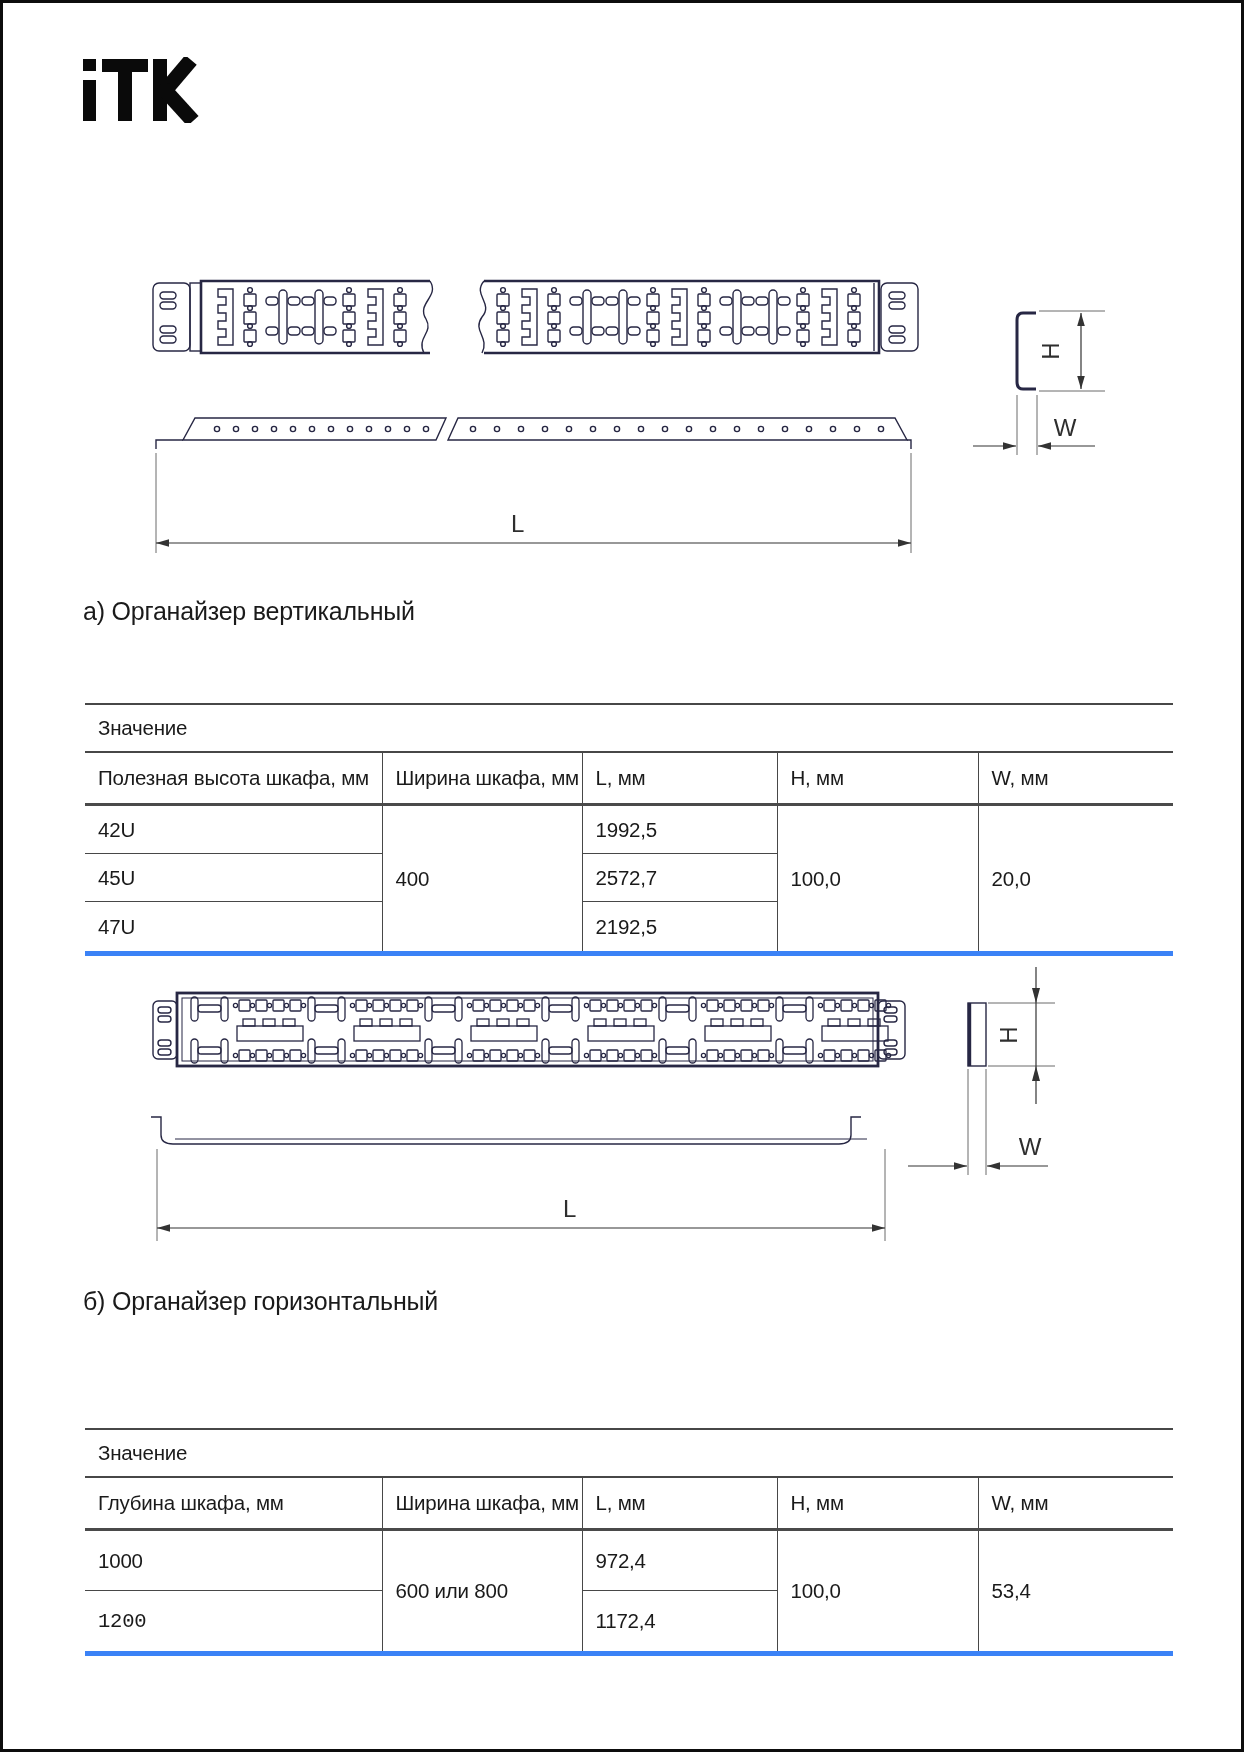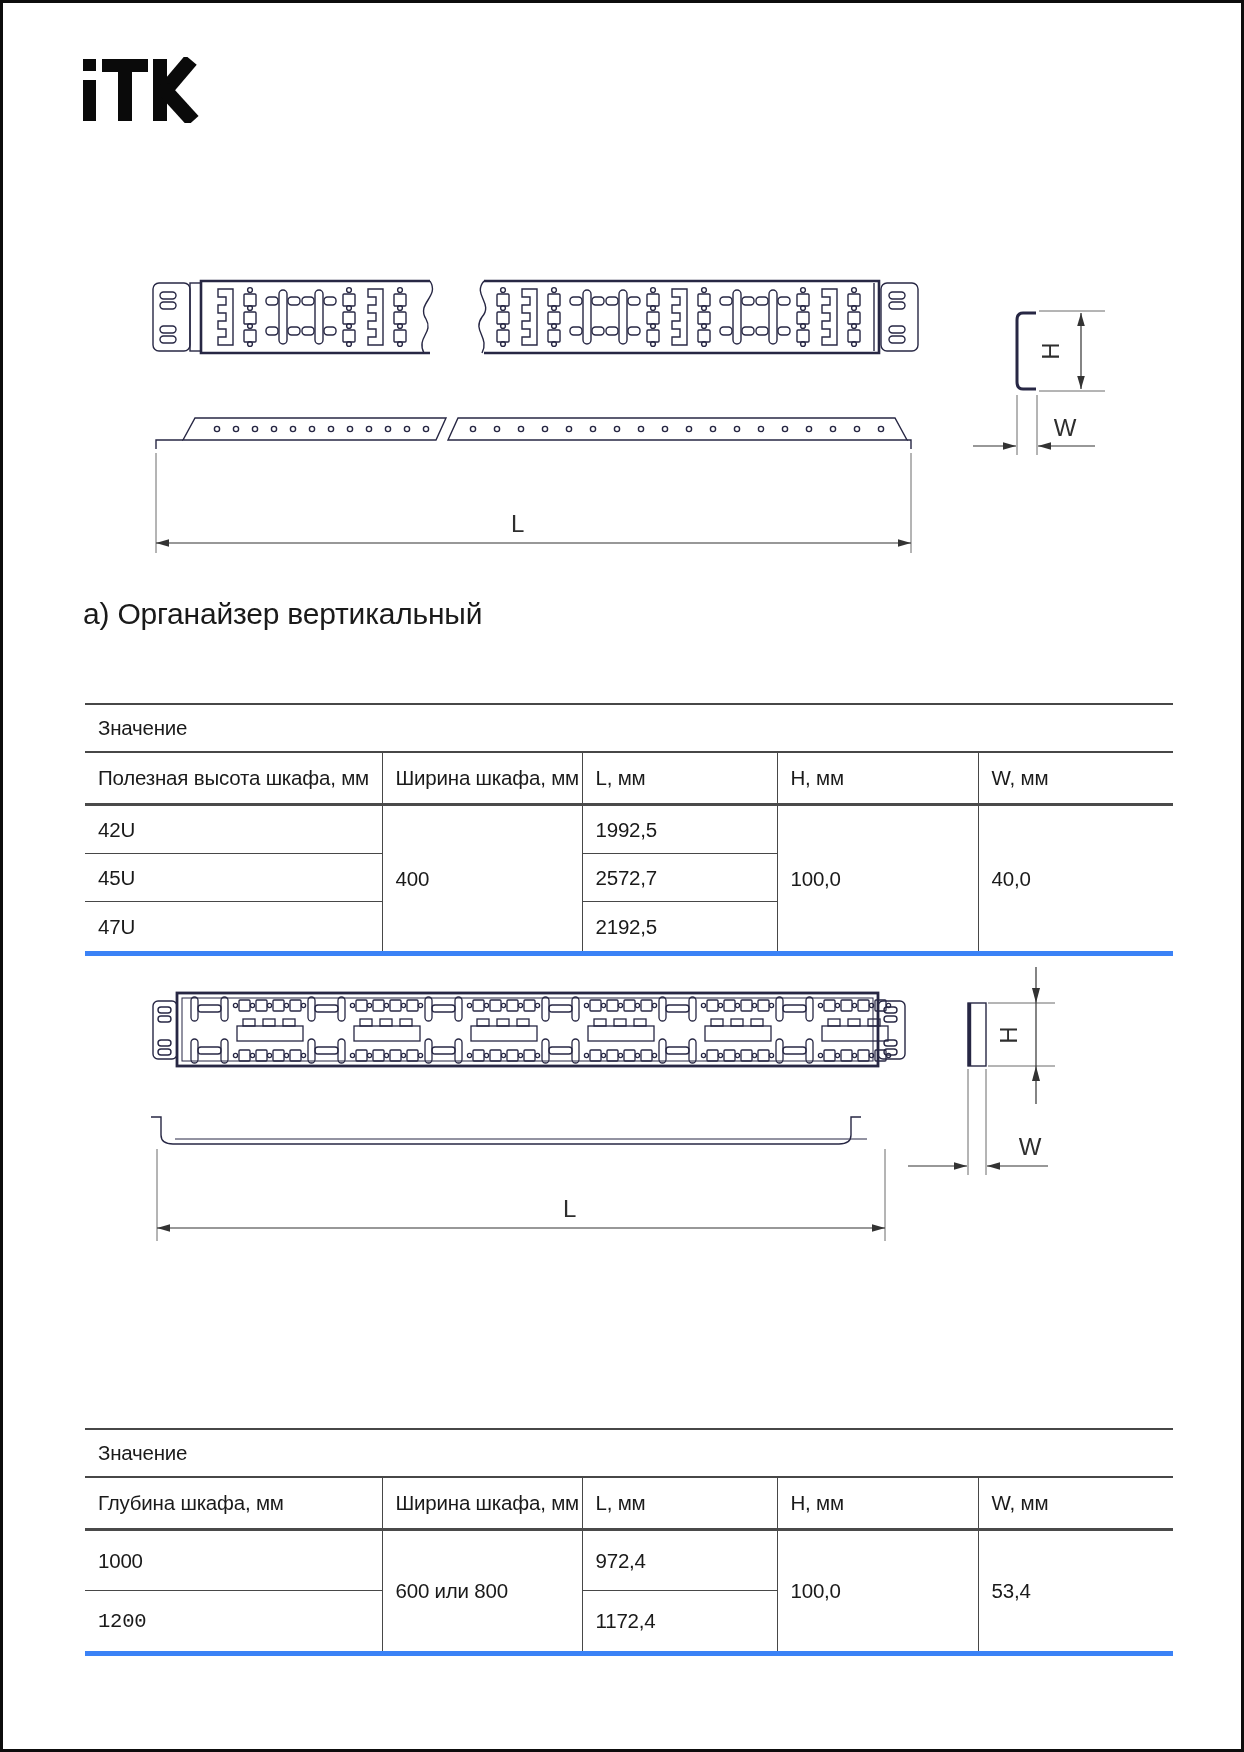--- a/index.html
+++ b/index.html
@@ -2,21 +2,21 @@
 <html><head>
 <meta charset="utf-8">
 <style>
   html,body{margin:0;padding:0;background:#e8e8e8;}
   .page{
     position:relative; width:1244px; height:1752px; margin:0 auto;
     background:#fff; border:3px solid #0d0d0d; box-sizing:border-box;
     font-family:"Liberation Sans", sans-serif; color:#1a1a1a; overflow:hidden;
   }
   .abs{position:absolute;}
-  .caption{font-size:30px; letter-spacing:-0.2px; white-space:nowrap;}
+  .caption{font-size:25px; letter-spacing:-0.2px; white-space:nowrap;}
   table.spec{border-collapse:collapse; table-layout:fixed; font-size:20.5px; letter-spacing:-0.2px;}
   .spec td, .spec th{font-weight:normal; text-align:left; vertical-align:middle;
     padding:0 4px 0 13px; overflow:hidden; white-space:nowrap;}
   .t-title td{border-top:2px solid #474747; border-bottom:2px solid #474747;}
   .t-head th{border-bottom:3px solid #4a4a4a;}
   .vline{border-left:1px solid #474747;margin-left:20px;}
   .sep{border-bottom:1px solid #474747;}
   table.spec{border-bottom:5px solid #3b82f6;}
   svg text{font-family:"Liberation Sans", sans-serif;}
   .dimtext{font-size:24px; fill:#2e2e2e;}
@@ -214,21 +214,21 @@
       <th class="vline">Ширина шкафа, мм</th>
       <th class="vline">L, мм</th>
       <th class="vline">H, мм</th>
       <th class="vline">W, мм</th>
     </tr>
     <tr>
       <td class="sep" style="height:47px;">42U</td>
       <td class="vline" rowspan="3">400</td>
       <td class="vline sep">1992,5</td>
       <td class="vline" rowspan="3">100,0</td>
-      <td class="vline" rowspan="3">40,0</td>
+      <td class="vline" rowspan="3">20,0</td>
     </tr>
     <tr>
       <td class="sep" style="height:47px;">45U</td>
       <td class="vline sep">2572,7</td>
     </tr>
     <tr>
       <td style="height:49px;">47U</td>
       <td class="vline">2192,5</td>
     </tr>
   </tbody>
@@ -279,20 +279,21 @@
     </g>
 
     <g>
       <line x1="24" y1="188" x2="24" y2="280" stroke="#6a6a6a" stroke-width="1"></line>
       <line x1="752" y1="188" x2="752" y2="280" stroke="#6a6a6a" stroke-width="1"></line>
       <line x1="24" y1="267" x2="752" y2="267" stroke="#333" stroke-width="1.2" marker-start="url(#ar)" marker-end="url(#ar)"></line>
       <text class="dimtext" x="430" y="256">L</text>
     </g>
   </svg>
 
+  <div class="abs caption" style="left:80px; top:1284px;">б) Органайзер горизонтальный</div>
 
   <table class="spec abs" style="left:82px; top:1425px; width:1088px;">
     <colgroup>
       <col style="width:297px">
         <col style="width:200px">
         <col style="width:195px">
       <col style="width:201px">
         <col style="width:195px">
     </colgroup>
     <tbody>

